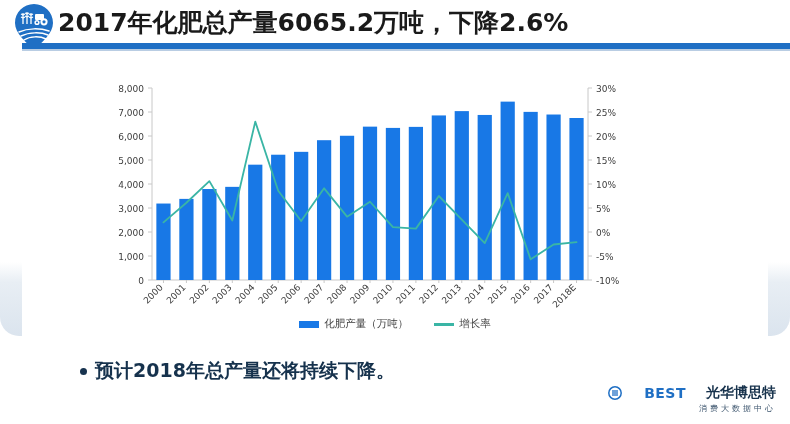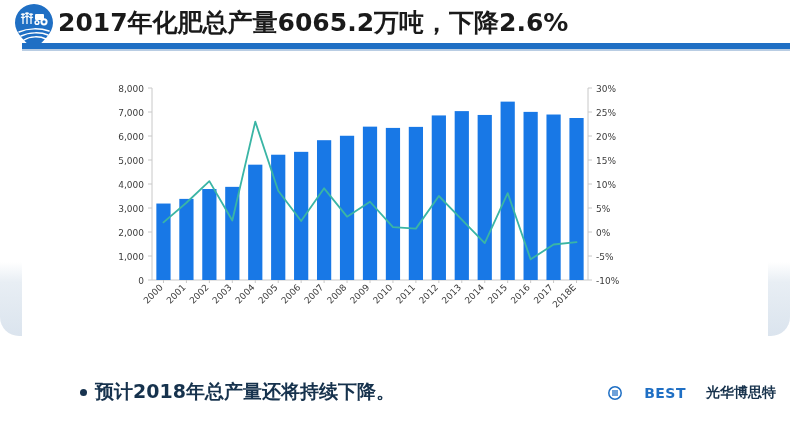--- a/index.html
+++ b/index.html
@@ -57,21 +57,21 @@
   .legend-item { display: flex; align-items: center; gap: 5px; }
   .legend-swatch-bar { width: 20px; height: 7px; background: #1878e6; }
   .legend-swatch-line { width: 20px; height: 3px; background: #3ab5a5; }
   .legend-label {
     font-size: 10.5px; color: #3a3a3a;
     font-family: "DejaVu Sans", "Liberation Sans", sans-serif;
   }
 
   
   .bullet-row {
-    position: absolute; left: 80px; top: 379px;
+    position: absolute; left: 80px; top: 358px;
     display: flex; align-items: center; gap: 8px;
   }
   .bullet-dot { width: 7px; height: 7px; border-radius: 50%; background: #17334f; }
   .bullet-text {
     font-size: 19px; font-weight: bold; color: #16324d;
     font-family: "DejaVu Sans", "Liberation Sans", sans-serif;
     white-space: nowrap;
   }
 
   
@@ -246,35 +246,46 @@
           <line x1="508.6315789473684" y1="224" x2="508.6315789473684" y2="227" class="tick-line"></line>
           <text x="508.6315789473684" y="232" class="axis-text" text-anchor="end" transform="rotate(-45 508.6315789473684 232)">2016</text>
           <line x1="531.578947368421" y1="224" x2="531.578947368421" y2="227" class="tick-line"></line>
           <text x="531.578947368421" y="232" class="axis-text" text-anchor="end" transform="rotate(-45 531.578947368421 232)">2017</text>
           <line x1="554.5263157894736" y1="224" x2="554.5263157894736" y2="227" class="tick-line"></line>
           <text x="554.5263157894736" y="232" class="axis-text" text-anchor="end" transform="rotate(-45 554.5263157894736 232)">2018E</text>
           <polyline points="141.4736842105263,166.4 164.42105263157896,146.72 187.36842105263156,125.12 210.31578947368422,164.48000000000002 233.26315789473682,65.60000000000002 256.2105263157895,134.72 279.1578947368421,164.96 302.10526315789474,132.32 325.05263157894734,160.64000000000001 347.99999999999994,145.76 370.9473684210526,171.2 393.89473684210526,172.64000000000001 416.84210526315786,140 439.78947368421046,163.51999999999998 462.7368421052631,187.04 485.6842105263158,137.12 508.6315789473684,203.36 531.578947368421,188.48000000000002 554.5263157894736,186.07999999999998" fill="none" stroke="#3ab5a5" stroke-width="1.8" stroke-linejoin="round" stroke-linecap="round"></polyline>
         </svg>
     </div>
 
+    <div class="legend">
+      <div class="legend-item">
+        <span class="legend-swatch-bar"></span>
+        <span class="legend-label">化肥产量（万吨）</span>
+      </div>
+      <div class="legend-item">
+        <span class="legend-swatch-line"></span>
+        <span class="legend-label">增长率</span>
+      </div>
+    </div>
   </div>
 
   <div class="bullet-row">
     <span class="bullet-dot"></span>
     <span class="bullet-text">预计2018年总产量还将持续下降。</span>
   </div>
 
   <div class="page-number">13</div>
 
   <div class="corp-logo">
     <div class="corp-main">
       <svg width="16" height="14" viewBox="0 0 16 14">
         <circle cx="7" cy="7" r="6.2" fill="none" stroke="#1f6fc4" stroke-width="1.5"></circle>
         <line x1="4" y1="5" x2="10" y2="5" stroke="#1f6fc4" stroke-width="1.3"></line>
         <line x1="4" y1="7" x2="10" y2="7" stroke="#1f6fc4" stroke-width="1.3"></line>
         <line x1="4" y1="9" x2="10" y2="9" stroke="#1f6fc4" stroke-width="1.3"></line>
       </svg>
       <span class="corp-best">BEST</span>
       <span class="corp-cn">光华博思特</span>
     </div>
+    <div class="corp-sub">消费大数据中心</div>
   </div>
 
 </div>
 
 </body></html>

